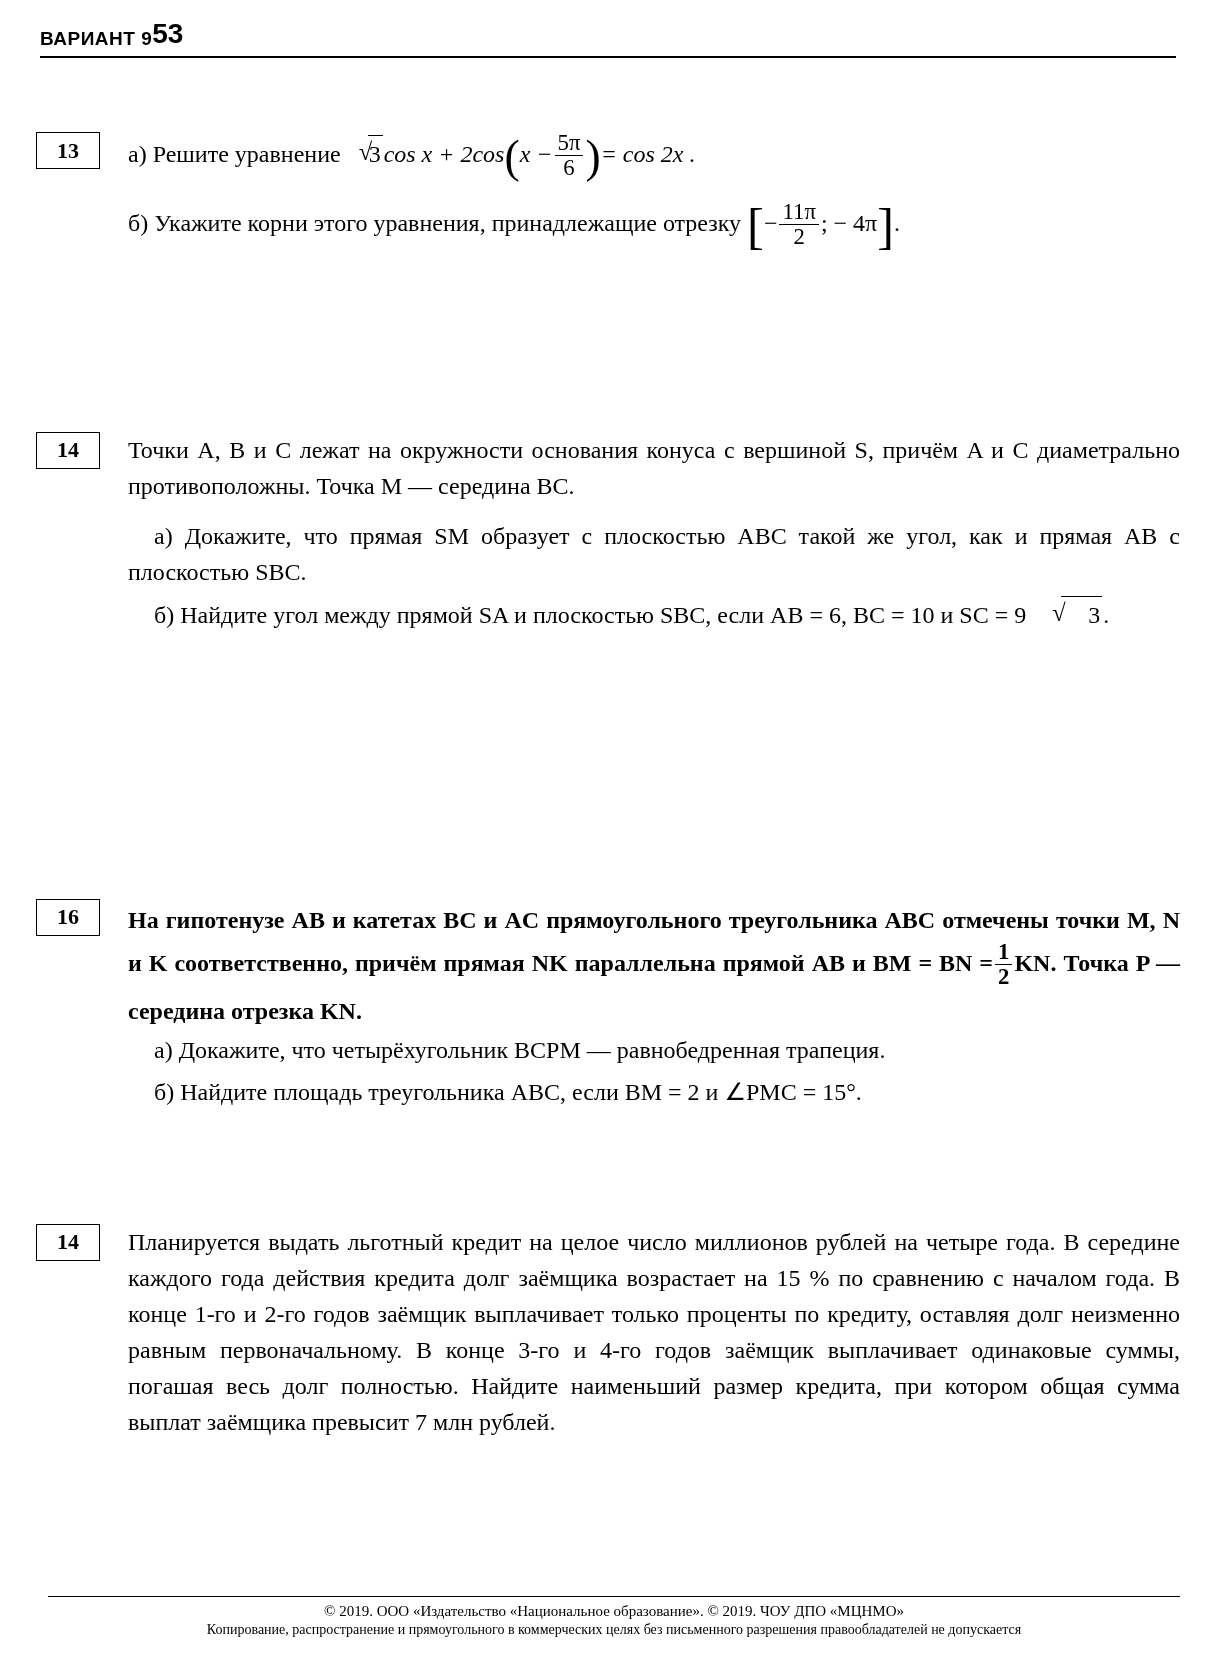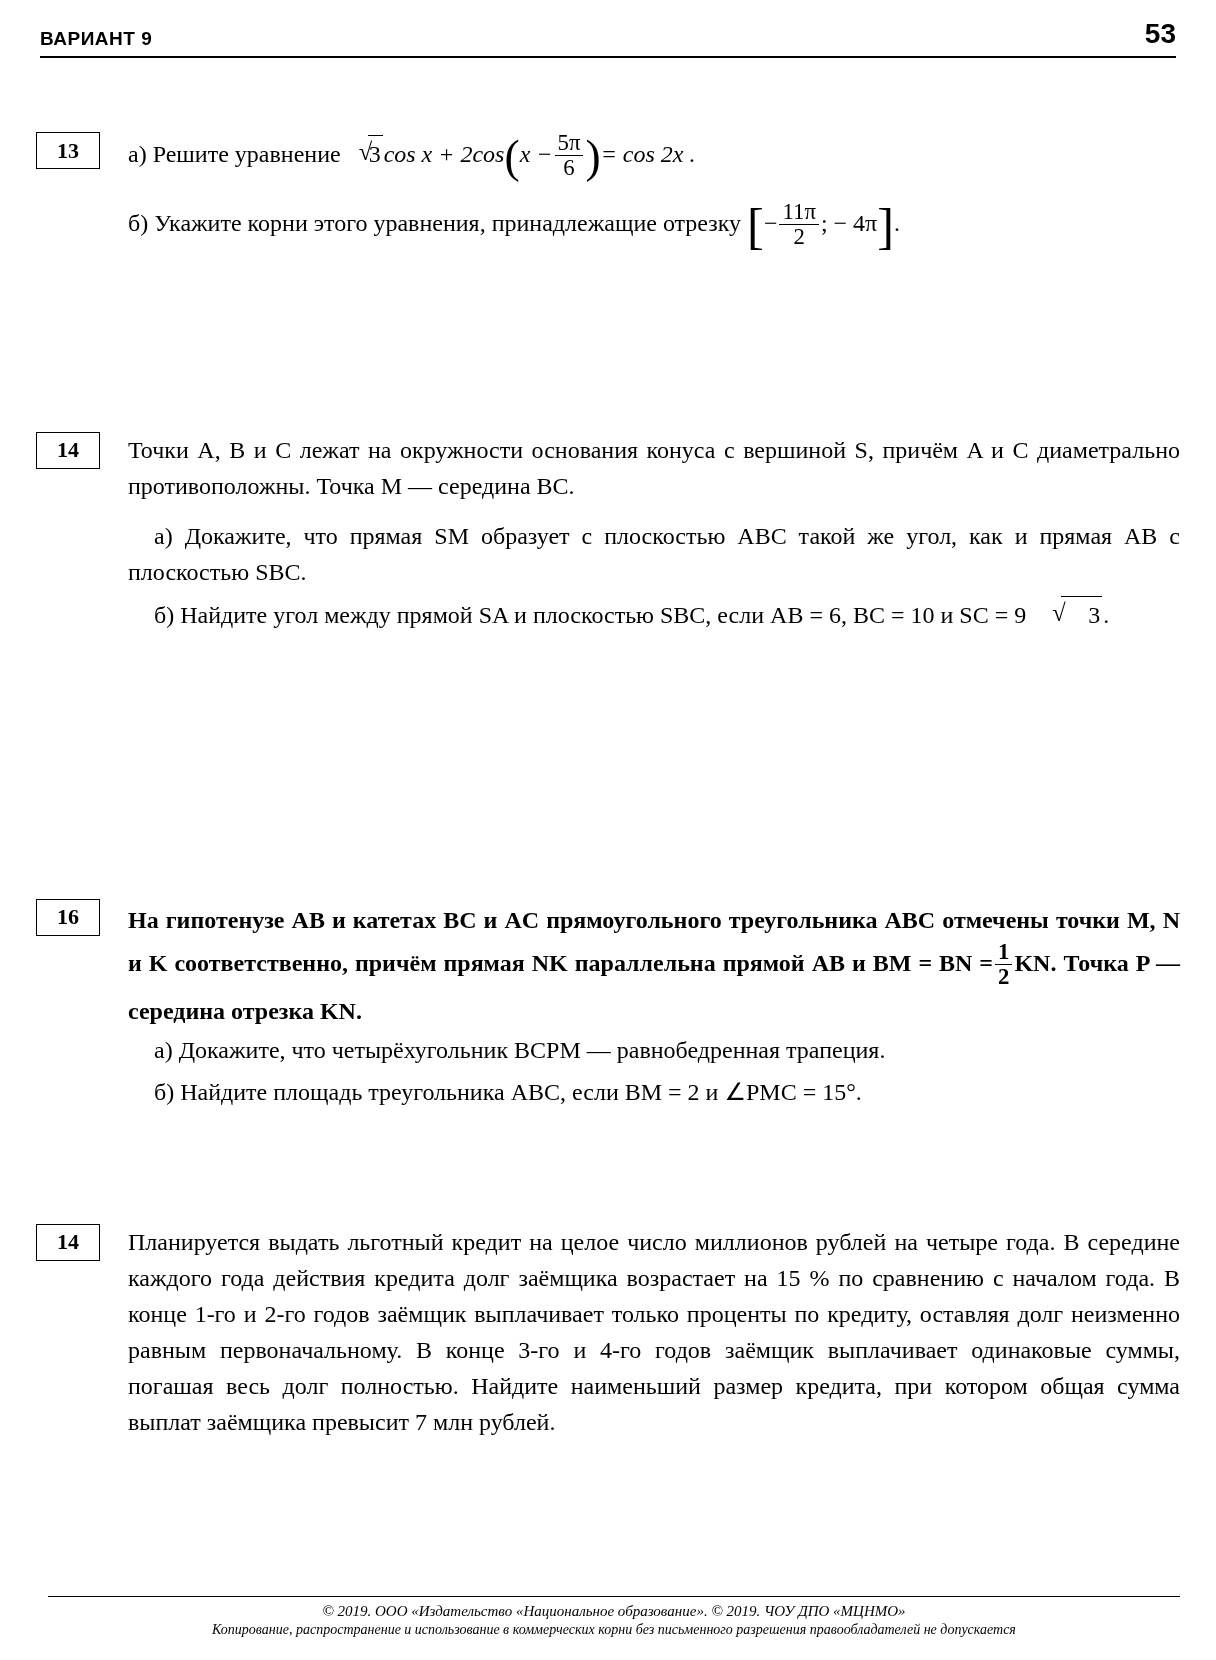--- a/index.html
+++ b/index.html
@@ -19,21 +19,20 @@
     position: relative;
     width: 1216px;
     height: 1660px;
     box-sizing: border-box;
     padding: 0 36px;
   }
   
   .header {
     display: flex;
     align-items: flex-end;
-    justify-content: space-between;
     padding: 18px 4px 6px 4px;
   }
   .header-left {
     font-family: "Liberation Sans", sans-serif;
     font-weight: bold;
     font-size: 19px;
     letter-spacing: 0.5px;
   }
   .header-right {
     font-family: "Liberation Sans", sans-serif;
@@ -166,21 +165,20 @@
     font-weight: 300;
     position: relative;
     top: 1px;
   }
   
   .footer {
     position: absolute;
     left: 48px;
     right: 36px;
     bottom: 22px;
-    font-style: italic;
   }
   .footer .rule-f {
     border-top: 1.6px solid #000;
     margin-bottom: 6px;
   }
   .footer-line1 {
     text-align: center;
     font-family: "Liberation Serif", serif;
     font-size: 15px;
     margin-bottom: 2px;
@@ -265,16 +263,16 @@
   <div class="task">
     <div class="task-number">14</div>
     <div class="task-body">
       <p>Планируется выдать льготный кредит на целое число миллионов рублей на четыре года. В середине каждого года действия кредита долг заёмщика возрастает на 15 % по сравнению с началом года. В конце 1-го и 2-го годов заёмщик выплачивает только проценты по кредиту, оставляя долг неизменно равным первоначальному. В конце 3-го и 4-го годов заёмщик выплачивает одинаковые суммы, погашая весь долг полностью. Найдите наименьший размер кредита, при котором общая сумма выплат заёмщика превысит 7 млн рублей.</p>
     </div>
   </div>
 
   <div class="footer">
     <div class="rule-f"></div>
     <div class="footer-line1">© 2019. ООО «Издательство «Национальное образование». © 2019. ЧОУ ДПО «МЦНМО»</div>
-    <div class="footer-line2">Копирование, распространение и использование в коммерческих корни без письменного разрешения правообладателей не допускается</div>
+    <div class="footer-line2">Копирование, распространение и прямоугольного в коммерческих целях без письменного разрешения правообладателей не допускается</div>
   </div>
 
 </div>
 
 </body></html>

